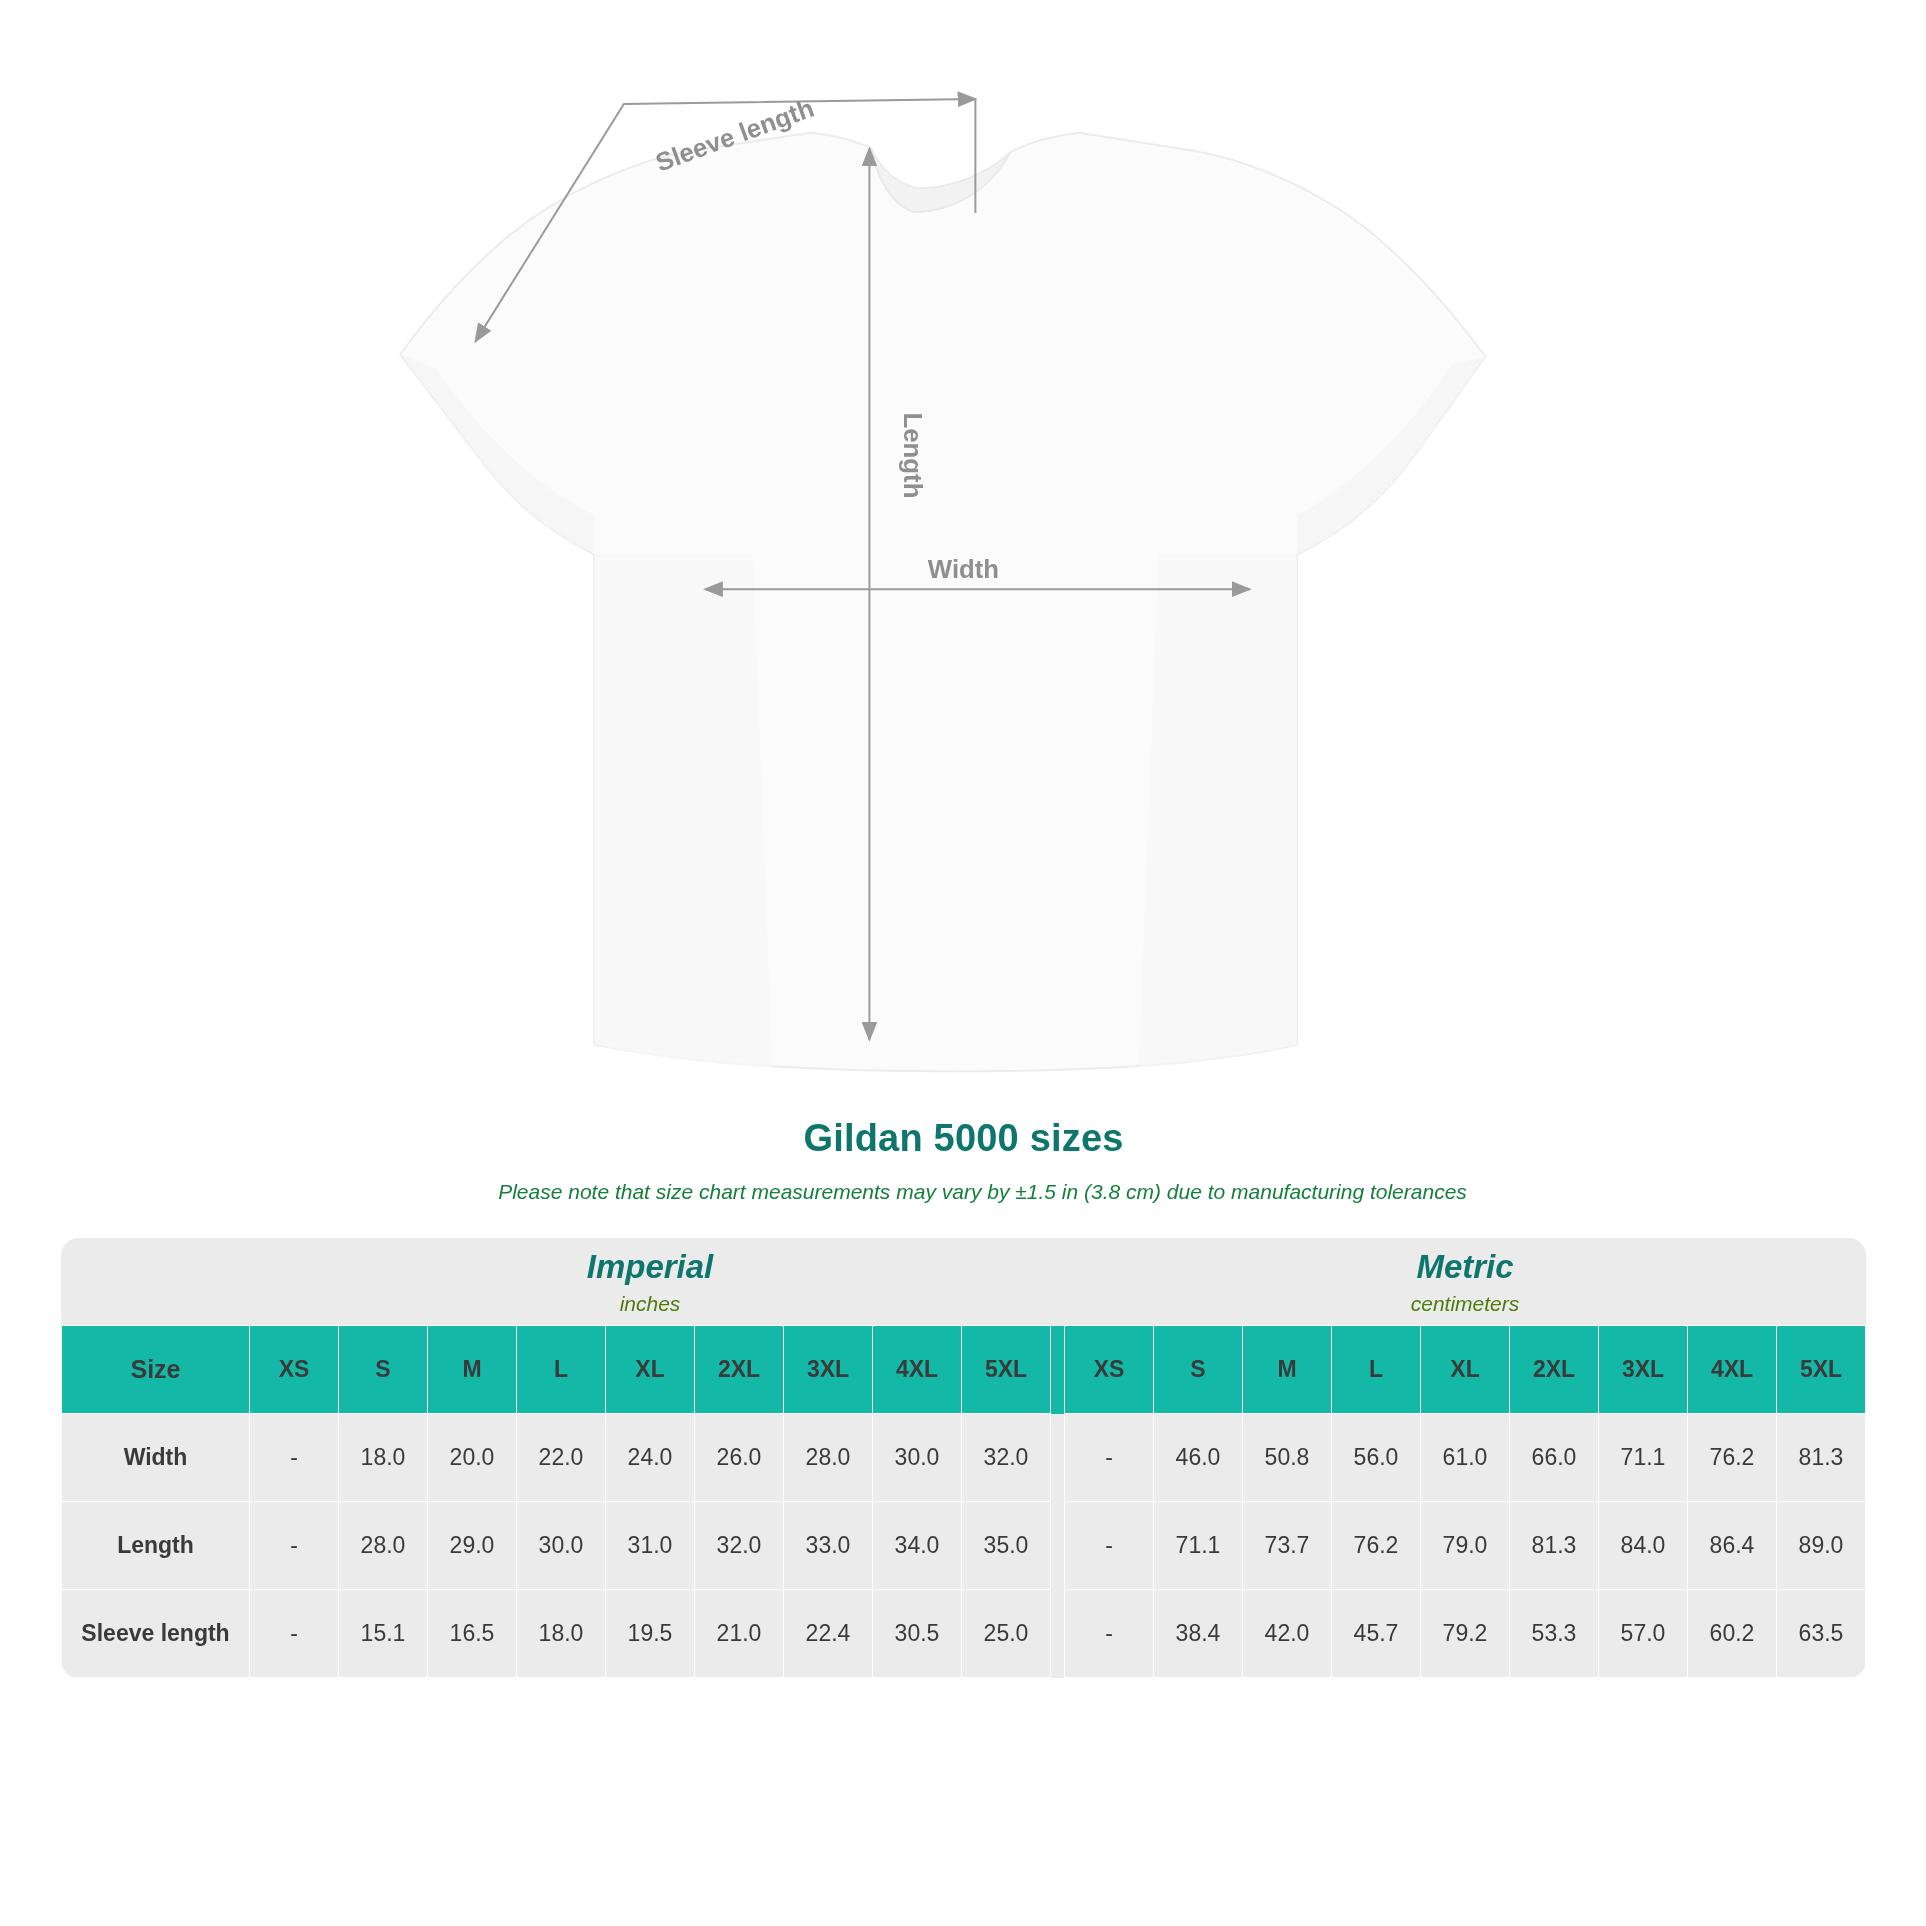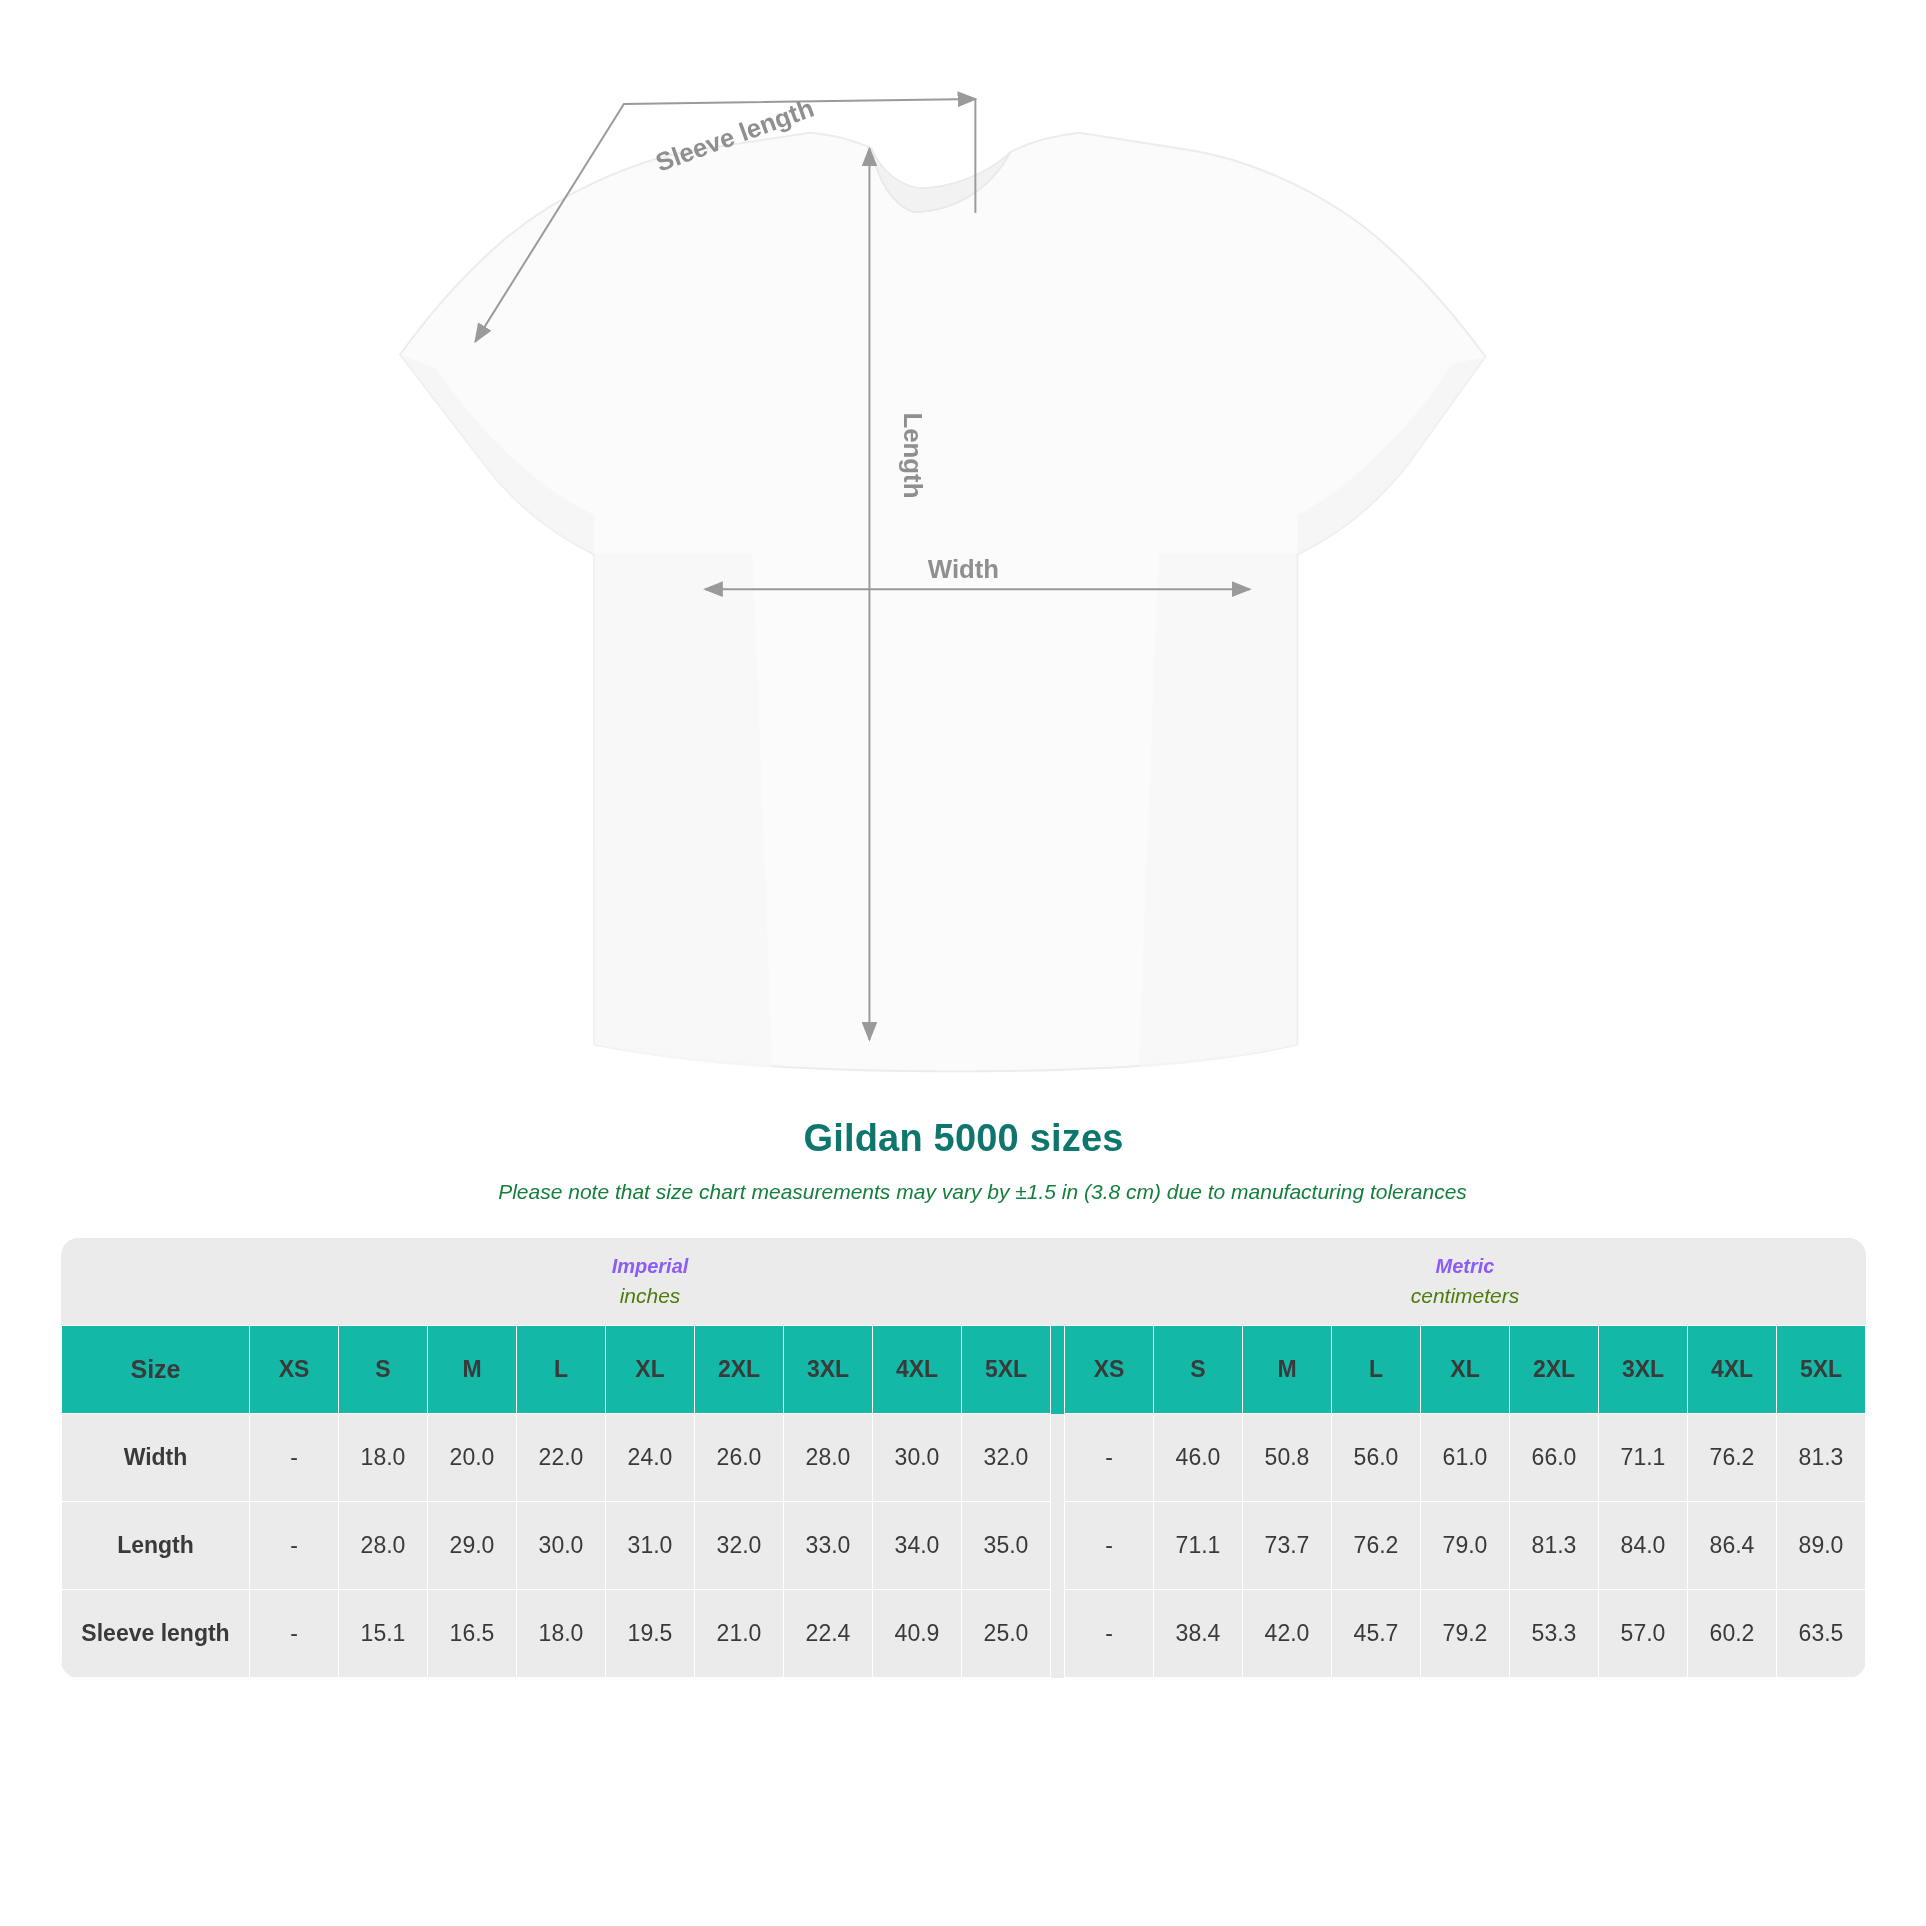--- a/index.html
+++ b/index.html
@@ -70,24 +70,24 @@
     padding: 0;
     height: 87px;
   }
   
   .unit-cell {
     background: #ebebeb;
     border: none !important;
     height: 149px;
   }
   .unit-name {
-    font-size: 20px;
+    font-size: 33px;
     font-weight: bold;
     font-style: italic;
-    color: #8b5cf6;
+    color: #0f766e;
   }
   .unit-sub {
     font-size: 21px;
     font-style: italic;
     color: #4d7c0f;
     margin-top: 6px;
   }
   .spacer-col {
     background: #ebebeb;
     border: none !important;
@@ -286,21 +286,21 @@
 
         <tr class="band-a">
           <td class="row-label">Sleeve length</td>
           <td class="val">-</td>
           <td class="val">15.1</td>
           <td class="val">16.5</td>
           <td class="val">18.0</td>
           <td class="val">19.5</td>
           <td class="val">21.0</td>
           <td class="val">22.4</td>
-          <td class="val">40.9</td>
+          <td class="val">30.5</td>
           <td class="val">25.0</td>
           <td class="spacer-col"></td>
           <td class="val">-</td>
           <td class="val">38.4</td>
           <td class="val">42.0</td>
           <td class="val">45.7</td>
           <td class="val">79.2</td>
           <td class="val">53.3</td>
           <td class="val">57.0</td>
           <td class="val">60.2</td>

